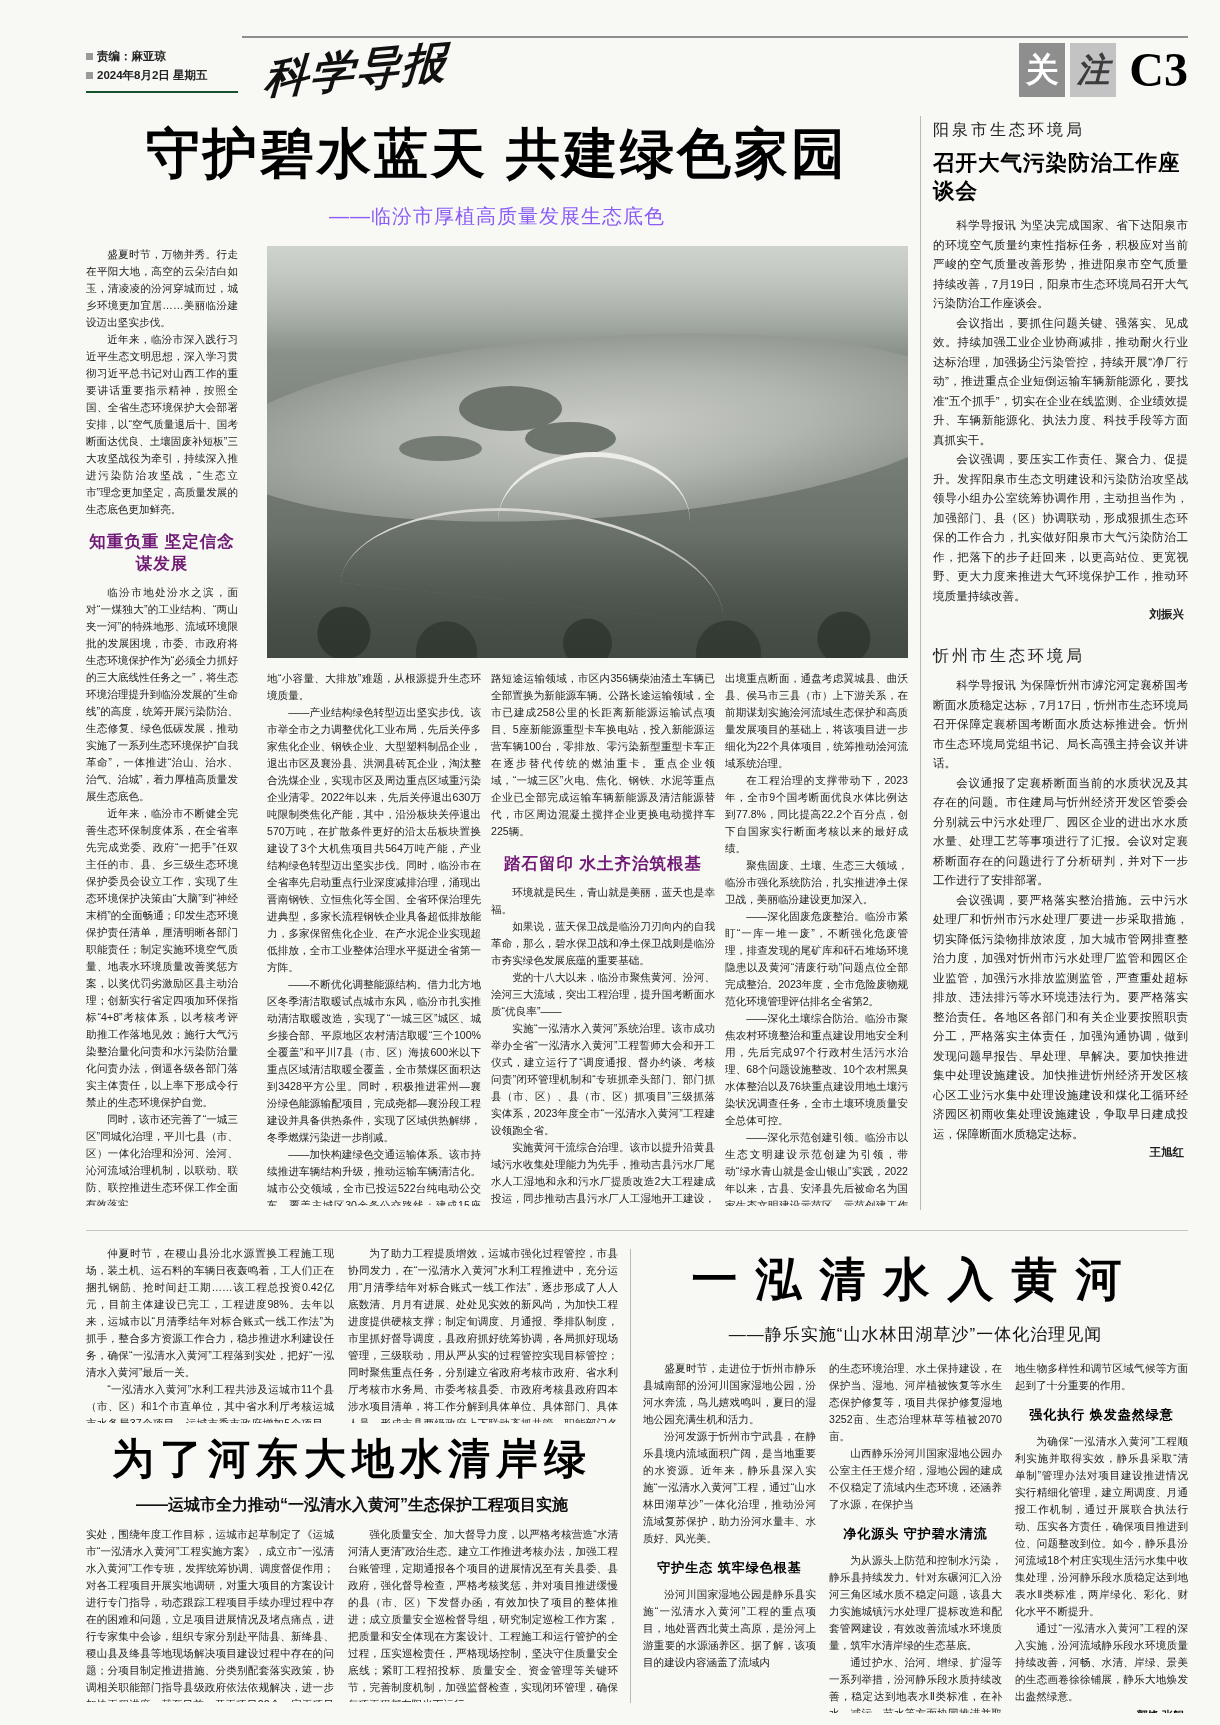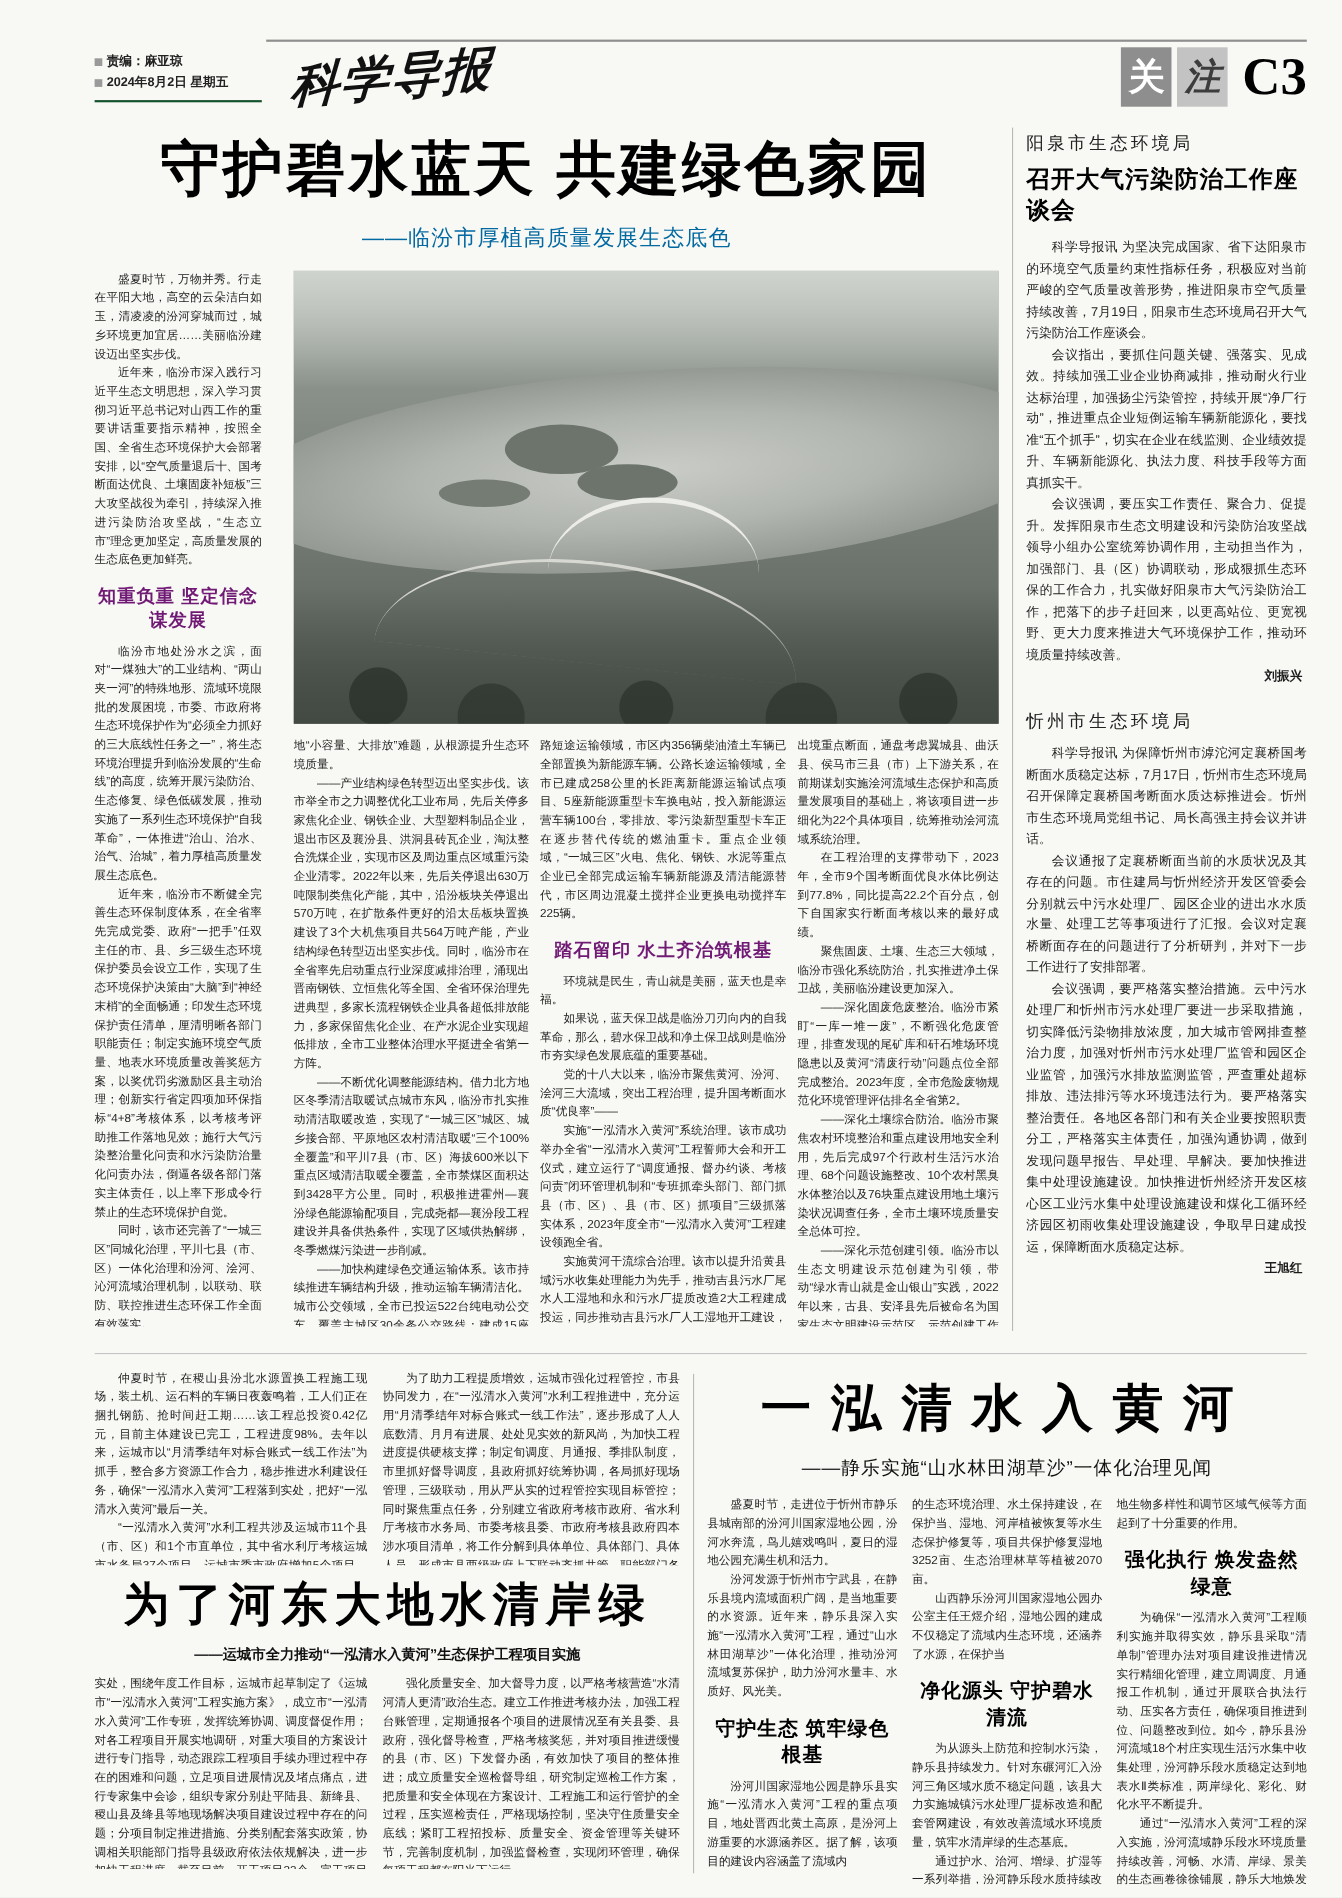--- a/index.html
+++ b/index.html
@@ -18,21 +18,21 @@
   .badge{width:46px;height:54px;display:flex;align-items:center;justify-content:center;font-size:33px;font-weight:bold;}
   .badge.b1{background:#8e8e8e;color:#fff;}
   .badge.b2{background:#c3c3c3;color:#3c3c3c;font-family:"DejaVu Serif",serif;font-style:italic;}
   .pageno{font-family:"Liberation Serif","DejaVu Serif",serif;font-size:48px;font-weight:bold;color:#000;margin-left:8px;line-height:1;}
   
   .top-zone{display:flex;height:1108px;overflow:hidden;}
   .main-article{width:822px;flex:0 0 auto;}
   .vdiv{width:1px;background:#b9b9b9;margin:4px 12px 10px 12px;}
   .sidebar{flex:1;min-width:0;padding-top:8px;}
   .mh{font-size:54px;font-weight:900;text-align:center;letter-spacing:3px;margin:6px 0 2px 0;color:#000;}
-  .msub{text-align:center;font-size:20px;letter-spacing:1px;margin:12px 0 16px 0;color:#0369a1;}
+  .msub{text-align:center;font-size:20px;letter-spacing:1px;margin:12px 0 16px 0;color:#8b5cf6;}
   .main-cols{display:flex;height:960px;overflow:hidden;gap:20px;}
   .mcol1{width:152px;flex:0 0 auto;margin-right:9px;overflow:hidden;}
   .mright{flex:1;min-width:0;display:flex;flex-direction:column;}
   .photo{height:412px;position:relative;overflow:hidden;background:
      linear-gradient(180deg,#aab0aa 0%,#8d948d 22%,#798079 48%,#646b64 78%,#4f564f 100%);margin-bottom:12px;}
   .photo .haze{position:absolute;left:0;top:0;width:100%;height:26%;background:linear-gradient(180deg,#cfd3ce,rgba(207,211,206,0));}
   .photo .water{position:absolute;left:-8%;top:22%;width:118%;height:44%;border-radius:50%;
      background:radial-gradient(ellipse at 50% 50%,#c9ccc7 0%,#b2b6b1 40%,#939892 72%,rgba(120,126,120,0) 100%);
      transform:rotate(-4deg);}
   .photo .islet{position:absolute;left:30%;top:34%;width:16%;height:11%;border-radius:50%;background:#6d746c;box-shadow:60px 30px 0 -6px #6d746c, -70px 40px 0 -10px #757c74;}
@@ -61,30 +61,30 @@
   
   .hrule{height:1px;background:#c6c6c4;margin:10px 0 14px 0;}
   .bottom-zone{display:flex;height:468px;overflow:hidden;}
   .bl{width:532px;flex:0 0 auto;}
   .bl-cols{display:flex;}
   .blA{width:248px;flex:0 0 auto;margin-right:14px;overflow:hidden;}
   .blB{flex:1;min-width:0;overflow:hidden;}
   .bl-top{height:178px;overflow:hidden;}
   .bl-head{font-family:"Liberation Serif","DejaVu Serif",serif;font-size:42px;font-weight:bold;
            text-align:center;letter-spacing:6px;margin:8px 0 2px 0;color:#000;}
-  .bl-sub{text-align:center;font-size:13px;font-weight:bold;margin:8px 0 10px 0;color:#111;}
+  .bl-sub{text-align:center;font-size:16px;font-weight:bold;margin:8px 0 10px 0;color:#111;}
   .bl-bottom{height:176px;overflow:hidden;}
   .br{flex:1;min-width:0;}
   .br-head{font-family:"Liberation Serif","DejaVu Serif",serif;font-size:46px;font-weight:bold;
            text-align:center;letter-spacing:18px;margin:4px 0 0 0;color:#000;}
   .br-sub{text-align:center;font-size:17px;letter-spacing:1px;margin:12px 0 14px 0;color:#111;}
   .br-cols{display:flex;height:356px;overflow:hidden;}
   .brc{flex:1;min-width:0;overflow:hidden;}
   .brc + .brc{margin-left:13px;}
-  .br-sec{font-size:18px;font-weight:bold;text-align:center;letter-spacing:1px;margin:12px 0 9px 0;color:#000;}
+  .br-sec{font-size:13px;font-weight:bold;text-align:center;letter-spacing:1px;margin:12px 0 9px 0;color:#000;}
 </style>
 </head>
 <body>
 
 <div class="page">
 
   <div class="masthead">
     <div class="top-rule"></div>
     <div class="mast-left">
       <div class="row">

